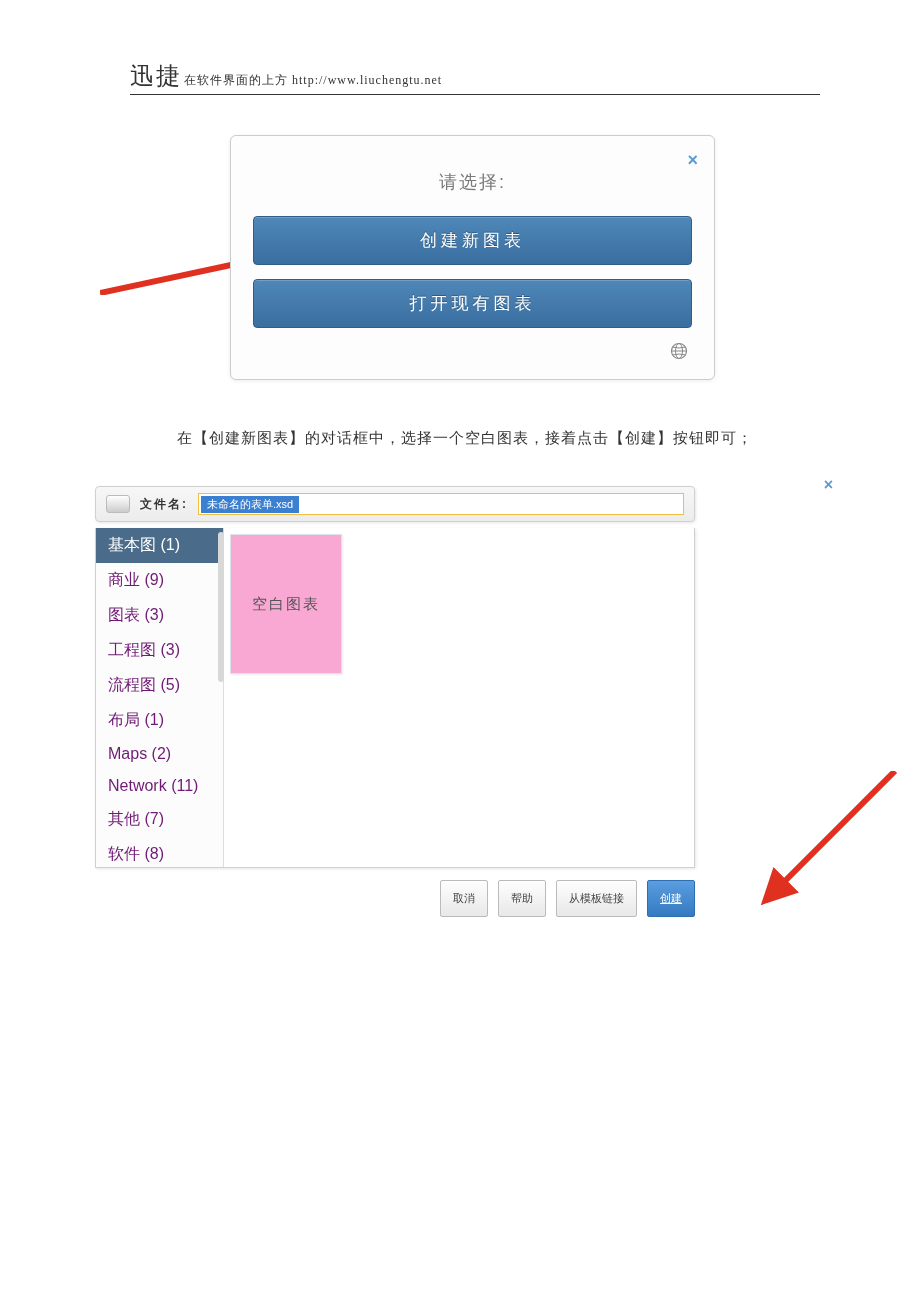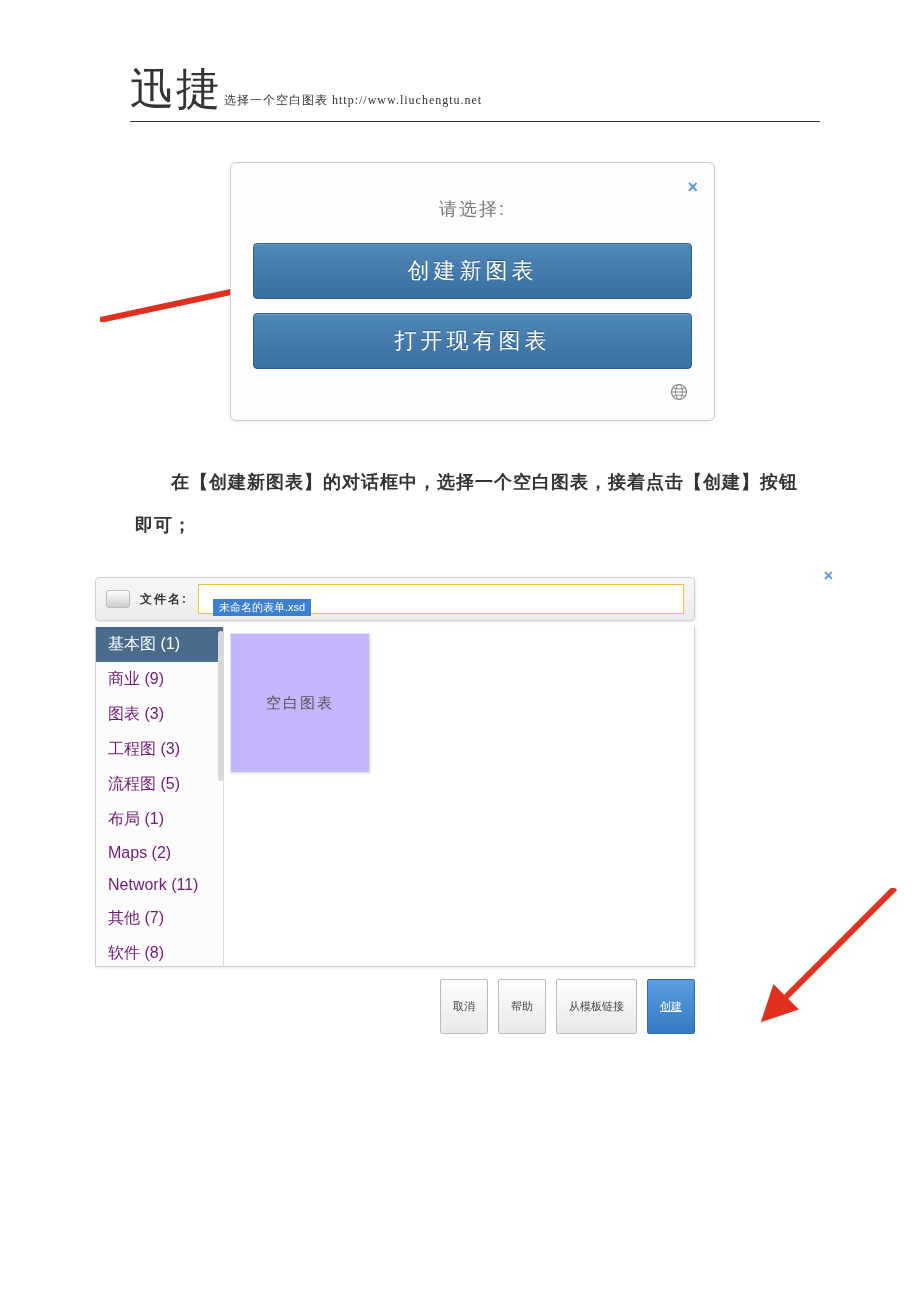--- a/index.html
+++ b/index.html
@@ -15,21 +15,21 @@
   }
   .header {
     display: flex;
     align-items: baseline;
     border-bottom: 1px solid #333;
     padding-bottom: 2px;
     margin-bottom: 40px;
   }
   .logo {
     font-family: "SimHei", "Microsoft YaHei", sans-serif;
-    font-size: 44px;
+    font-size: 24px;
     font-weight: 500;
     letter-spacing: 2px;
   }
   .logo-sub {
     font-family: "SimSun", serif;
     font-size: 12px;
     color: #333;
     margin-left: 2px;
     letter-spacing: 1px;
   }
@@ -65,21 +65,21 @@
   }
   .big-btn {
     display: block;
     width: 100%;
     margin: 0 0 14px 0;
     padding: 12px 0;
     border: 1px solid #2e5d8a;
     border-radius: 4px;
     background: linear-gradient(#4e87b8, #3a6fa0);
     color: #fff;
-    font-size: 22px;
+    font-size: 17px;
     letter-spacing: 4px;
     cursor: pointer;
     text-shadow: 0 -1px 0 rgba(0,0,0,0.3);
     box-shadow: inset 0 1px 0 rgba(255,255,255,0.2);
   }
   .globe {
     text-align: right;
     color: #888;
     font-size: 18px;
     margin-top: 6px;
@@ -89,26 +89,25 @@
     position: absolute;
     left: -130px;
     top: 90px;
     width: 300px;
     height: 70px;
     pointer-events: none;
   }
 
   .para {
     font-family: "SimSun", serif;
-    font-size: 18px;
+    font-size: 15px;
     line-height: 2.4;
     text-indent: 2em;
-    margin: 30px 5px;
+    margin: 30px 17px;
     letter-spacing: 1px;
-    font-weight: bold;
   }
 
   
   .dialog2-wrap {
     position: relative;
     margin: 0 0 30px -35px;
     width: 720px;
   }
   .dialog2-close {
     position: absolute;
@@ -140,21 +139,21 @@
     font-size: 12px;
     color: #333;
     letter-spacing: 2px;
     font-weight: bold;
   }
   .file-input {
     flex: 1;
     height: 22px;
     border: 1px solid #f0c040;
     background: #fff;
-    padding: 14px;
+    padding: 2px;
     font-size: 12px;
   }
   .file-input .sel {
     display: inline-block;
     background: #3b7fd1;
     color: #fff;
     padding: 3px 6px;
     font-size: 11px;
     line-height: 1;
   }
@@ -195,44 +194,44 @@
   .side-item.active {
     background: #4a6b8a;
     color: #fff;
   }
   .template-area {
     flex: 1;
     padding: 6px;
     background: #fff;
   }
   .template-card {
-    width: 140px;
+    width: 112px;
     height: 140px;
-    background: #c4b5fd;
+    background: #f9a8d4;
     border: 1px solid #dce4ec;
     display: flex;
     align-items: center;
     justify-content: center;
     color: #555;
     font-size: 15px;
     letter-spacing: 2px;
     box-shadow: 1px 1px 2px rgba(0,0,0,0.08);
     cursor: pointer;
   }
 
   .dialog2-footer {
     display: flex;
     justify-content: flex-end;
     gap: 10px;
     margin-top: 12px;
     width: 600px;
   }
   .btn-sm {
     font-size: 11px;
-    padding: 19px 12px;
+    padding: 10px 12px;
     border: 1px solid #bbb;
     background: linear-gradient(#fefefe,#e8e8e8);
     cursor: pointer;
     color: #444;
     border-radius: 2px;
     min-width: 48px;
   }
   .btn-sm.primary {
     background: linear-gradient(#5a9de0,#357ac0);
     border-color: #2e6db0;
@@ -248,21 +247,21 @@
     pointer-events: none;
   }
 </style>
 </head>
 <body>
 
 <div class="page">
 
   <div class="header">
     <span class="logo">迅捷</span>
-    <span class="logo-sub">选择一个空白图表 http://www.liuchengtu.net</span>
+    <span class="logo-sub">在软件界面的上方 http://www.liuchengtu.net</span>
   </div>
 
   <div class="dialog1-wrap">
     <svg class="arrow1" viewBox="0 0 300 70">
       <defs>
         <marker id="ah1" markerWidth="6" markerHeight="6" refX="5" refY="3" orient="auto">
           <path d="M0,0 L6,3 L0,6 Z" fill="#e03020"></path>
         </marker>
       </defs>
       <line x1="0" y1="68" x2="280" y2="8" stroke="#e03020" stroke-width="6" marker-end="url(#ah1)"></line>

